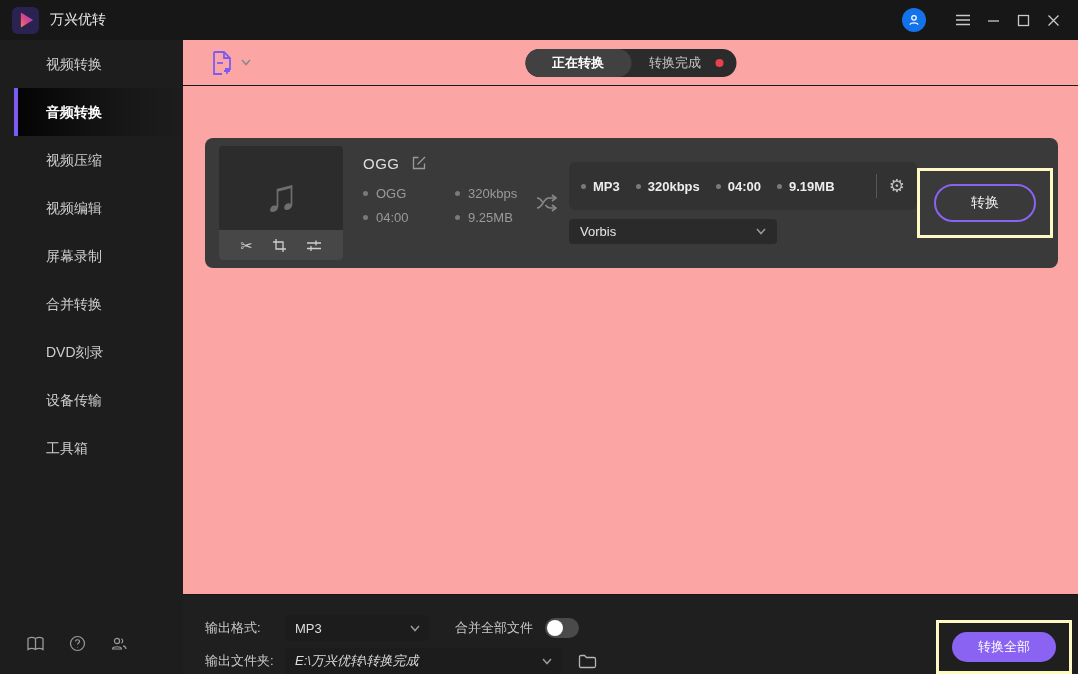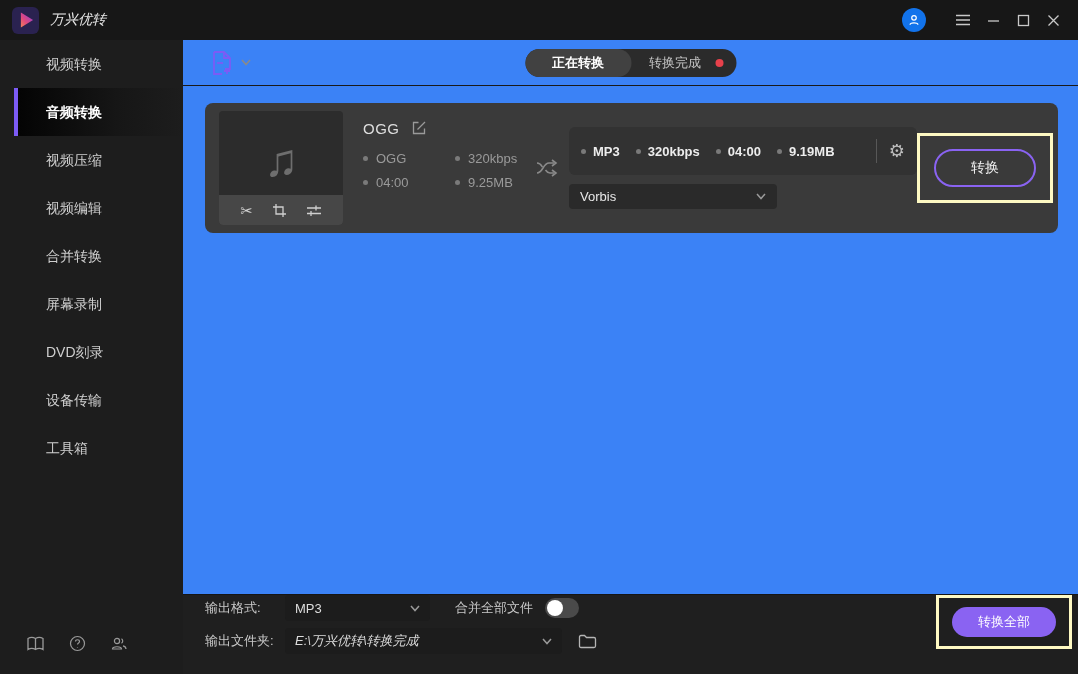--- a/index.html
+++ b/index.html
@@ -4,40 +4,40 @@
 <style>
   * { margin:0; padding:0; box-sizing:border-box; font-family:"Liberation Sans","DejaVu Sans",sans-serif; }
   html,body { background:#101010; }
   .app { width:1078px; height:674px; position:relative; background:#252525; overflow:hidden; color:#ddd; }
 
   
   .titlebar { height:40px; background:#171717; display:flex; align-items:center; padding:0 10px 0 12px; }
   .logo { width:27px; height:27px; border-radius:6px; background:#2a2250; position:relative; flex:0 0 auto; }
   .logo .tri { position:absolute; inset:3px; background:linear-gradient(50deg,#ffb03a 5%,#e0487e 48%,#7a3bf0 95%);
                clip-path:polygon(28% 14%, 86% 50%, 28% 86%); }
-  .app-title { margin-left:11px; font-size:14px; color:#e8e8e8;font-style:italic; }
+  .app-title { margin-left:11px; font-size:14px; color:#e8e8e8; }
   .tb-right { margin-left:auto; display:flex; align-items:center; }
   .avatar { width:24px; height:24px; border-radius:50%; background:#1273EB; display:flex; align-items:center; justify-content:center; margin-right:22px; }
   .winbtn { width:30px; height:28px; display:flex; align-items:center; justify-content:center; color:#c9c9c9; }
   .winbtn svg { stroke:#c9c9c9; }
 
   
   .body { display:flex; height:634px; }
 
   
   .sidebar { width:183px; background:#1d1d1d; display:flex; flex-direction:column; flex:0 0 auto; }
   .side-nav { padding-top:0; }
   .side-item { height:48px; line-height:48px; padding-left:32px; font-size:14px; color:#cfcfcf; cursor:default;margin-left:14px; }
   .side-item.active { background:linear-gradient(90deg,#040404 0%,#161616 60%,#1d1d1d 100%);
                       border-left:4px solid #7c5bf5; padding-left:28px; color:#fff; font-weight:bold; }
   .side-footer { margin-top:auto; display:flex; align-items:center; gap:24px; padding:0 0 22px 26px; }
   .side-footer svg { stroke:#9a9a9a; }
 
   
-  .main { flex:1; display:flex; flex-direction:column; background:#3b82f6; min-width:0; }
+  .main { flex:1; display:flex; flex-direction:column; background:#fca5a5; min-width:0;gap:35px; }
   .toolbar { height:46px; position:relative; display:flex; align-items:center; border-bottom:1px solid #1a1a1a; flex:0 0 auto; }
   .addfile { margin-left:28px; display:flex; align-items:center; gap:8px; cursor:pointer; }
   .tabs { position:absolute; left:50%; top:50%; transform:translate(-50%,-50%); display:flex; align-items:center;
           background:#2b2b2b; border-radius:14px; height:28px; }
   .tab { font-size:13px; line-height:28px; height:28px; white-space:nowrap; }
   .tab.active { background:#414141; border-radius:14px; padding:0 27px; font-weight:bold; color:#fff; }
   .tab.inactive { padding:0 14px 0 18px; color:#c6c6c6; }
   .red-dot { width:8px; height:8px; border-radius:50%; background:#E8414B; margin:0 13px 0 0; }
 
   
@@ -65,21 +65,21 @@
   .encoder { margin-top:9px; width:208px; height:25px; background:#2a2a2a; border-radius:4px; display:flex;
              align-items:center; padding:0 11px; font-size:13px; color:#e8e8e8; cursor:pointer; }
   .encoder .chev { margin-left:auto; }
 
   .hl { border:3px solid #fef9c3; }
   .convert-wrap { margin-left:auto; padding:13px 14px; }
   .convert-btn { width:102px; height:38px; border-radius:19px; border:2px solid #8A63F2; background:transparent;
                  color:#f0f0f0; font-size:14px; cursor:pointer; }
 
   
-  .bottombar { height:80px; background:#1f1f1f; border-top:1px solid #151515; display:flex; align-items:flex-start;
+  .bottombar { height:80px; background:#1f1f1f; border-top:1px solid #151515; display:flex; align-items:flex-end;
                padding:0 6px 0 22px; flex:0 0 auto; }
   .bb-rows { display:flex; flex-direction:column; gap:7px; }
   .bb-row { display:flex; align-items:center; height:26px; }
   .bb-label { width:80px; font-size:13px; color:#c8c8c8; flex:0 0 auto; }
   .dd { background:#1c1c1c; border-radius:4px; height:26px; display:flex; align-items:center; padding:0 10px;
         font-size:13px; color:#dddddd; cursor:pointer; }
   .dd .chev { margin-left:auto; }
   .dd-format { width:145px; }
   .dd-folder { width:277px;font-style:italic; }
   .merge-label { margin-left:25px; font-size:13px; color:#c8c8c8; }
@@ -132,22 +132,22 @@
   </div>
 
   <div class="body">
 
     <aside class="sidebar">
       <nav class="side-nav">
         <div class="side-item">视频转换</div>
         <div class="side-item active">音频转换</div>
         <div class="side-item">视频压缩</div>
         <div class="side-item">视频编辑</div>
+        <div class="side-item">屏幕录制</div>
         <div class="side-item">合并转换</div>
-        <div class="side-item">屏幕录制</div>
         <div class="side-item">DVD刻录</div>
         <div class="side-item">设备传输</div>
         <div class="side-item">工具箱</div>
       </nav>
       <div class="side-footer">
         <span>
           <svg width="19" height="16" viewBox="0 0 19 16" fill="none" stroke-width="1.3">
             <path d="M2 2.5 C4.5 1 7 1 9.5 2.5 C12 1 14.5 1 17 2.5 V13.5 C14.5 12 12 12 9.5 13.5 C7 12 4.5 12 2 13.5 Z M9.5 2.5 V13.5"></path>
           </svg>
         </span>

